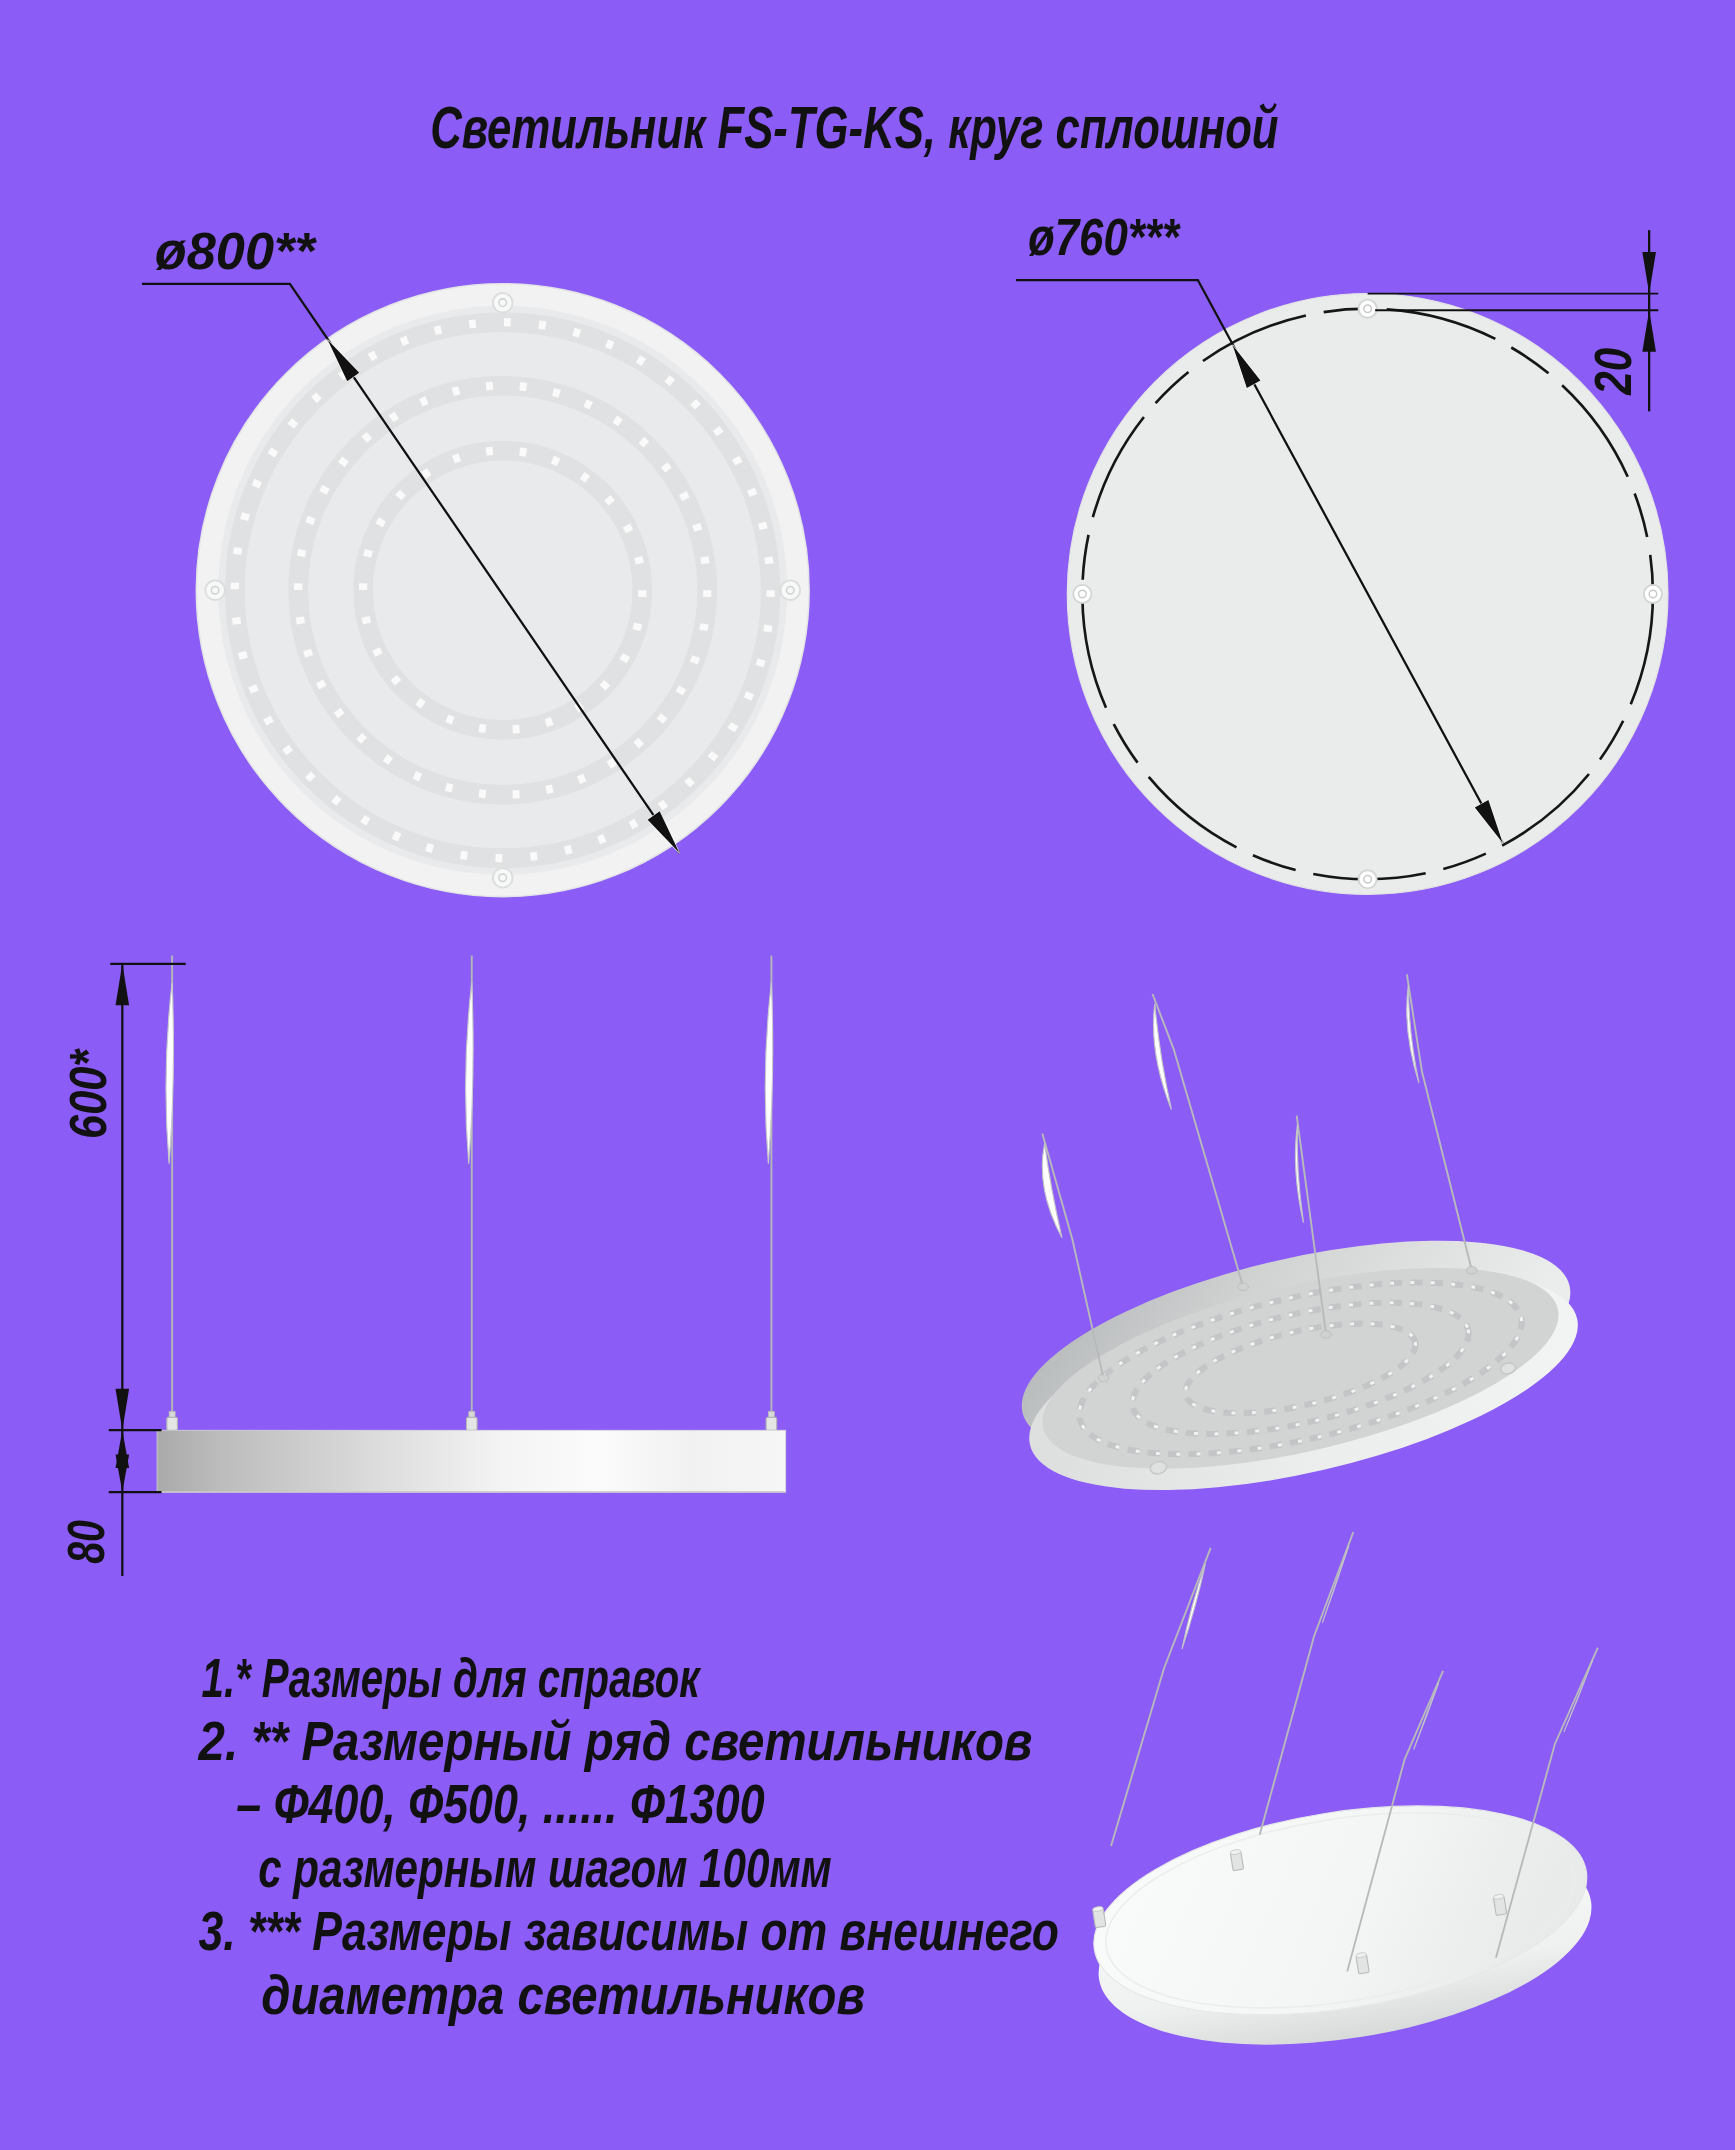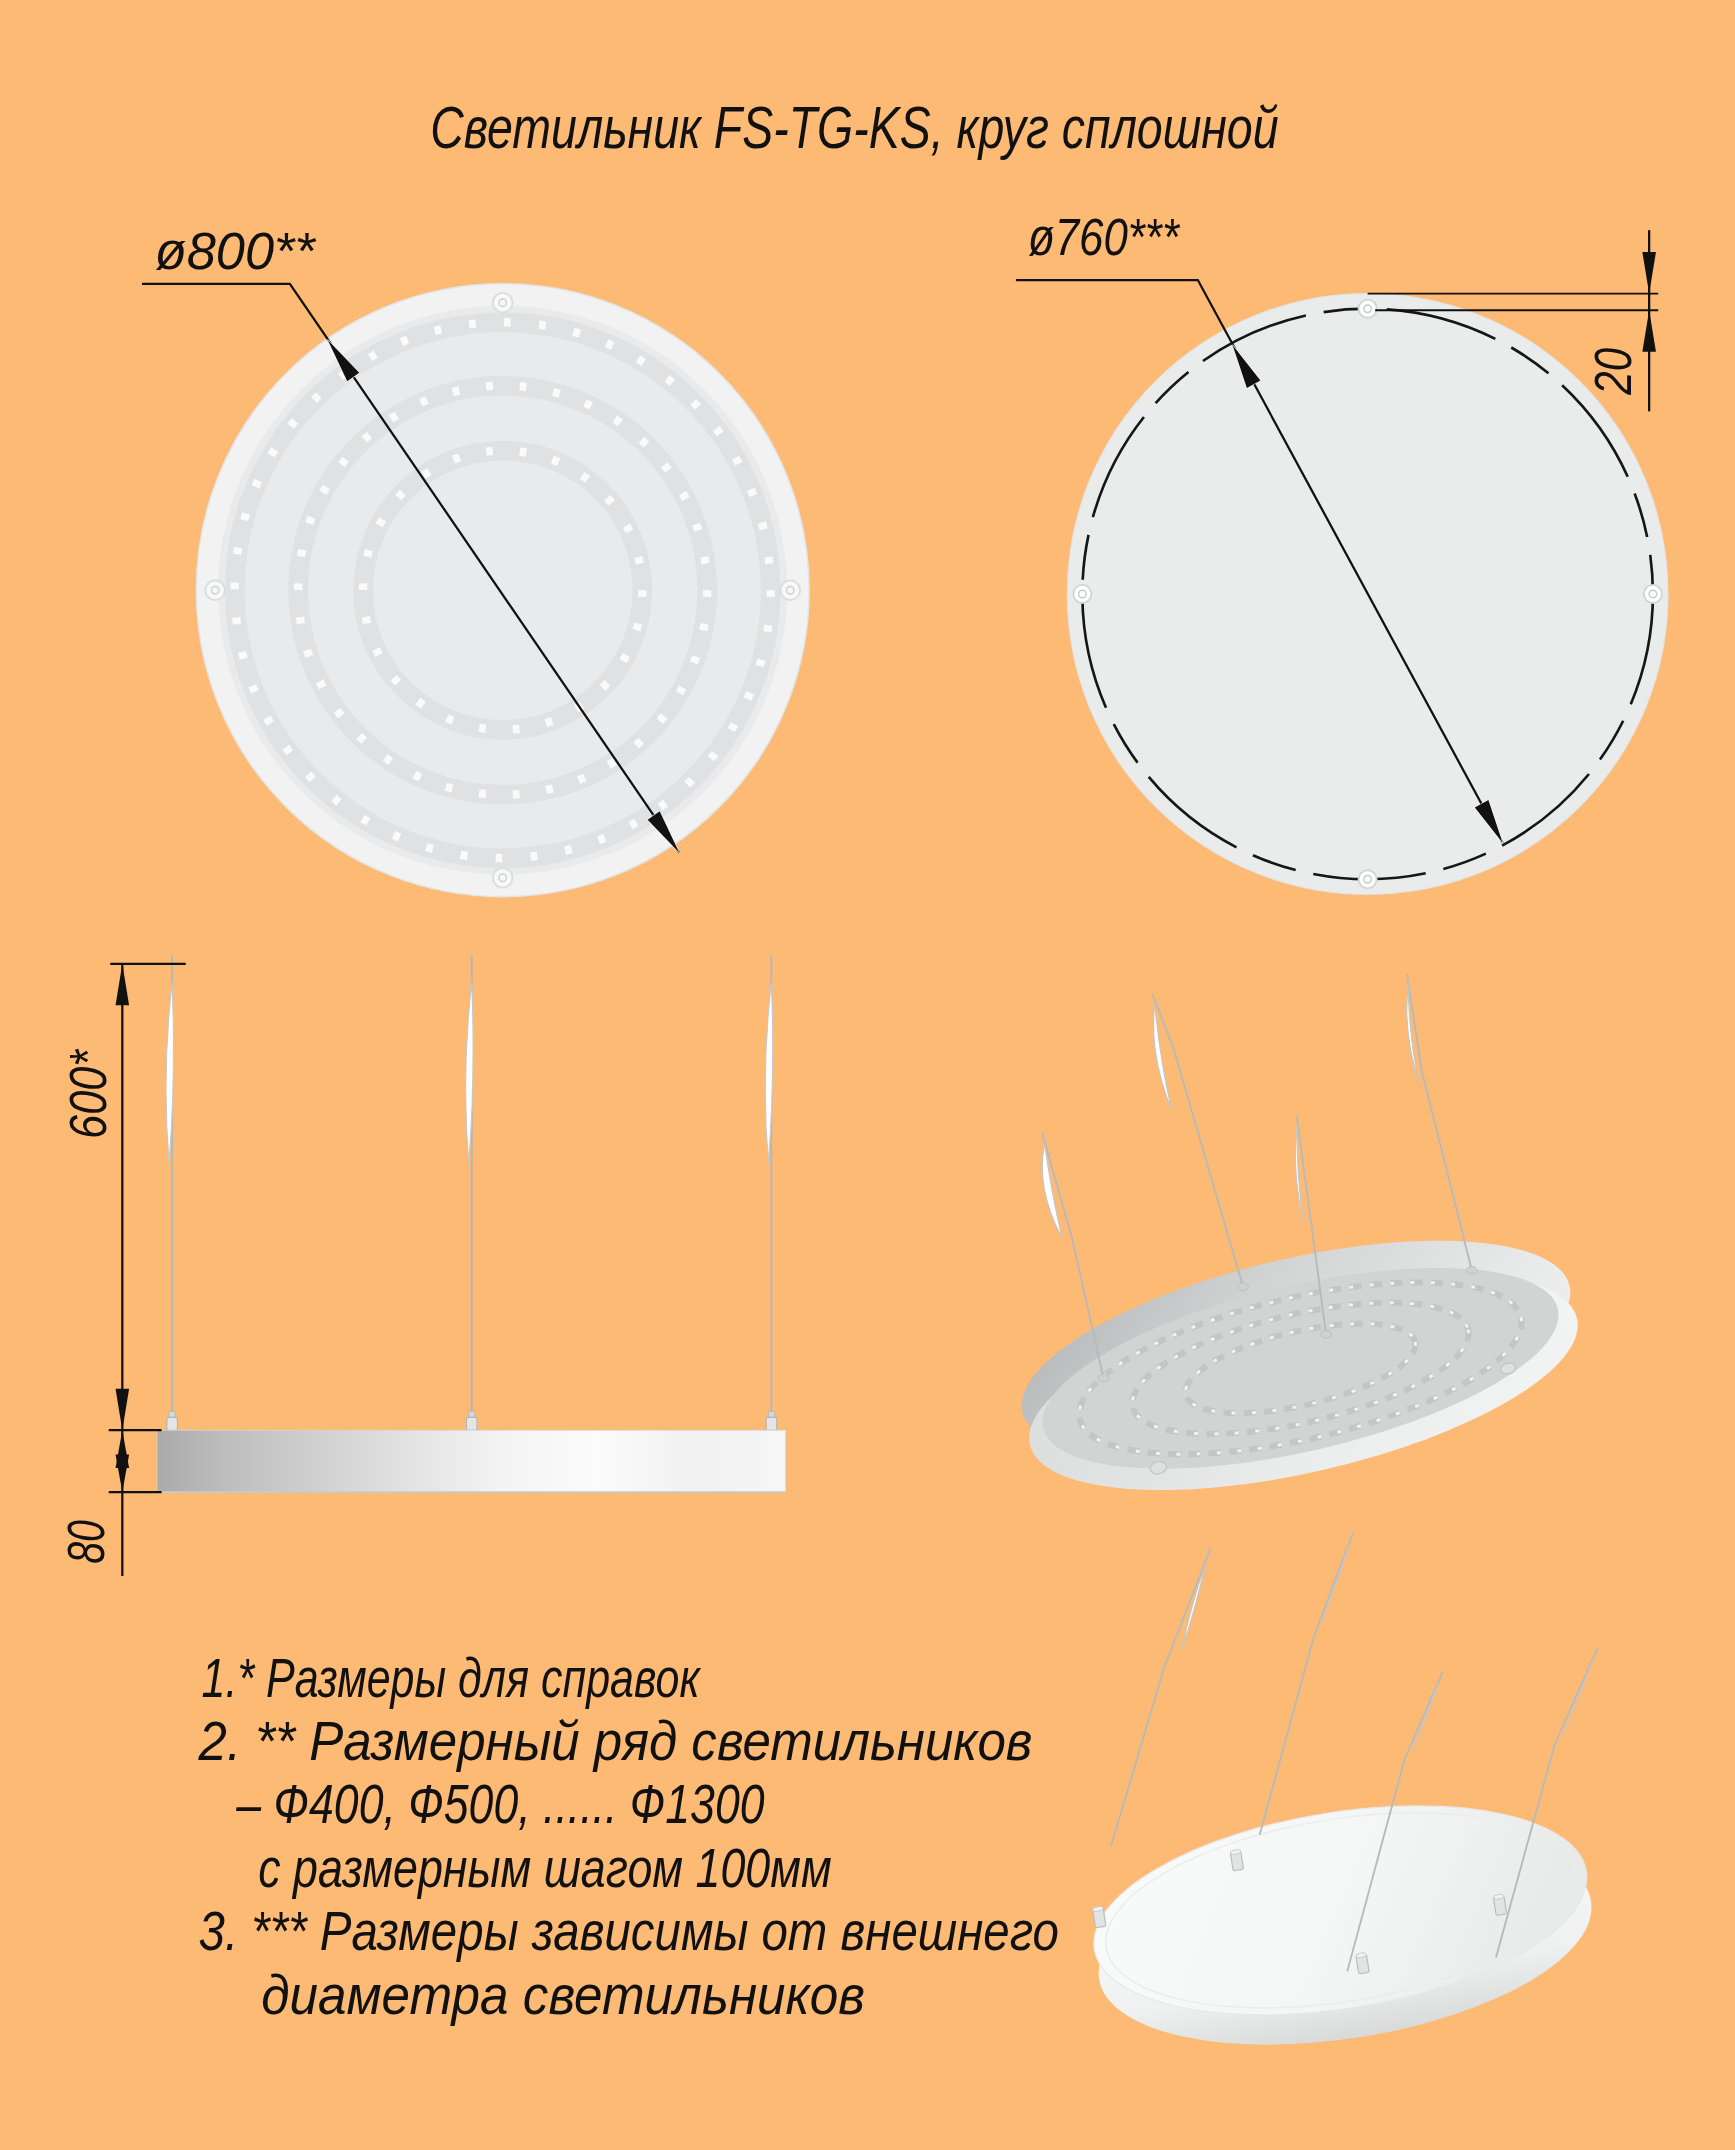--- a/index.html
+++ b/index.html
@@ -1,17 +1,17 @@
 <!DOCTYPE html>
 <html style="font-size:12px"><head>
 <meta charset="utf-8">
 <style>
   html,body{margin:0;padding:0;background:#ffffff;}
-  .page{position:relative;width:1736px;height:2151px;background:#fdba74;overflow:hidden;
-        font-family:"Liberation Sans",sans-serif;}
+  .page{position:relative;width:1736px;height:2151px;background:#8b5cf6;overflow:hidden;
+        font-family:"Liberation Sans",sans-serif;font-weight:bold;}
   svg{position:absolute;left:0;top:0;}
   text{fill:#111111;font-family:"Liberation Sans",sans-serif;font-style:italic;}
   .dim-label{font-size:68px;}
   .note-line{font-size:74px;}
   .title-text{font-size:78px;}
 </style>
 </head>
 <body>
 
 <div class="page">

